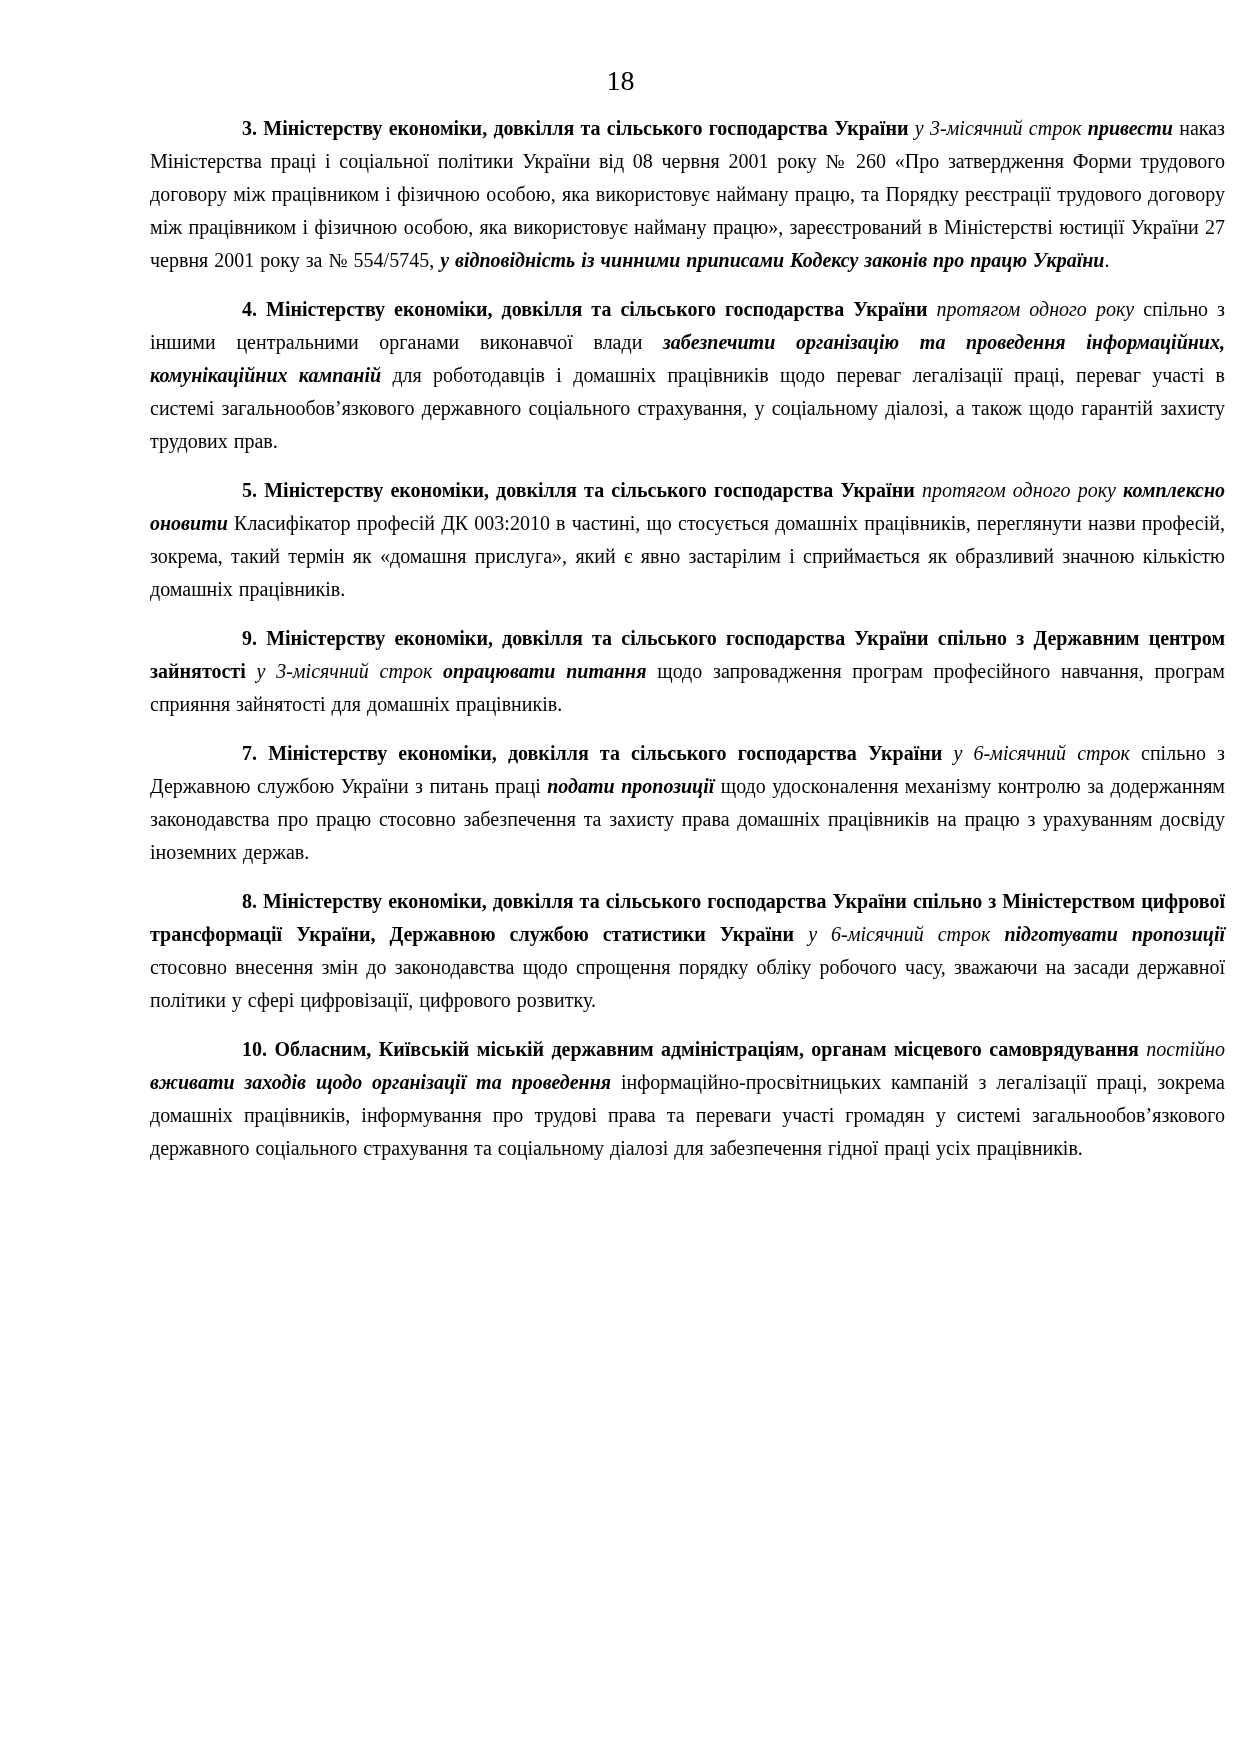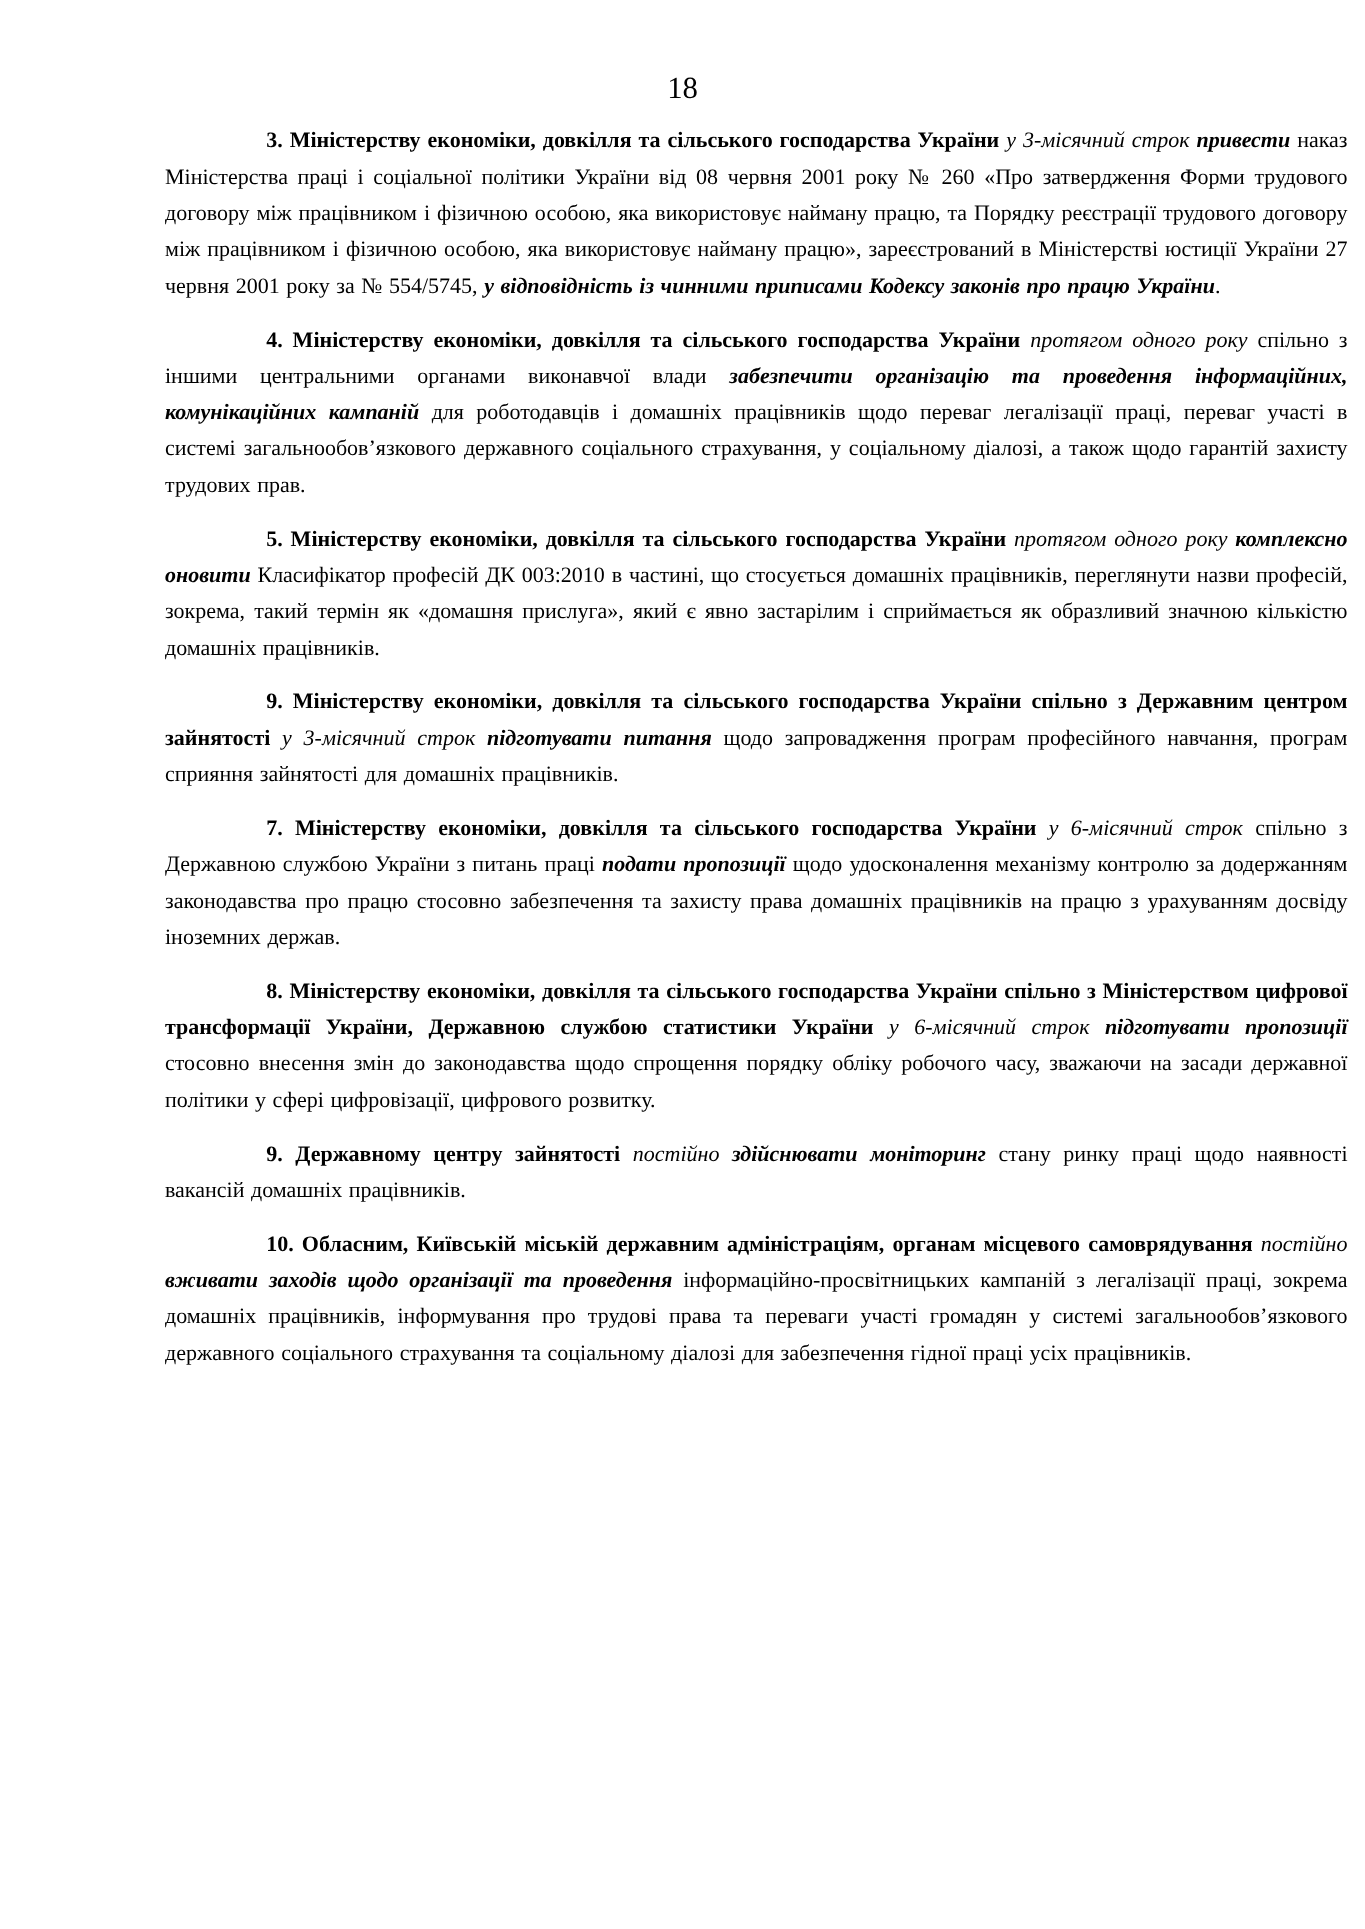--- a/index.html
+++ b/index.html
@@ -43,19 +43,18 @@
 </style>
 </head>
 <body>
 
 <div class="page">
   <div class="page-number">18</div>
   <div class="content">
       <p class="para"><span class="run-b">3. Міністерству економіки, довкілля та сільського господарства України </span><span class="run-i">у 3-місячний строк </span><span class="run-bi">привести </span><span class="run-r">наказ Міністерства праці і соціальної політики України від 08 червня 2001 року № 260 «Про затвердження Форми трудового договору між працівником і фізичною особою, яка використовує найману працю, та Порядку реєстрації трудового договору між працівником і фізичною особою, яка використовує найману працю», зареєстрований в Міністерстві юстиції України 27 червня 2001 року за № 554/5745, </span><span class="run-bi">у відповідність із чинними приписами Кодексу законів про працю України</span><span class="run-r">.</span></p>
       <p class="para"><span class="run-b">4. Міністерству економіки, довкілля та сільського господарства України </span><span class="run-i">протягом одного року </span><span class="run-r">спільно з іншими центральними органами виконавчої влади </span><span class="run-bi">забезпечити організацію та проведення інформаційних, комунікаційних кампаній </span><span class="run-r">для роботодавців і домашніх працівників щодо переваг легалізації праці, переваг участі в системі загальнообов’язкового державного соціального страхування, у соціальному діалозі, а також щодо гарантій захисту трудових прав.</span></p>
       <p class="para"><span class="run-b">5. Міністерству економіки, довкілля та сільського господарства України </span><span class="run-i">протягом одного року </span><span class="run-bi">комплексно оновити </span><span class="run-r">Класифікатор професій ДК 003:2010 в частині, що стосується домашніх працівників, переглянути назви професій, зокрема, такий термін як «домашня прислуга», який є явно застарілим і сприймається як образливий значною кількістю домашніх працівників.</span></p>
-      <p class="para"><span class="run-b">9. Міністерству економіки, довкілля та сільського господарства України спільно з Державним центром зайнятості </span><span class="run-i">у 3-місячний строк </span><span class="run-bi">підготувати питання </span><span class="run-r">щодо запровадження програм професійного навчання, програм сприяння зайнятості для домашніх працівників.</span></p>
+      <p class="para"><span class="run-b">9. Міністерству економіки, довкілля та сільського господарства України спільно з Державним центром зайнятості </span><span class="run-i">у 3-місячний строк </span><span class="run-bi">опрацювати питання </span><span class="run-r">щодо запровадження програм професійного навчання, програм сприяння зайнятості для домашніх працівників.</span></p>
       <p class="para"><span class="run-b">7. Міністерству економіки, довкілля та сільського господарства України </span><span class="run-i">у 6-місячний строк </span><span class="run-r">спільно з Державною службою України з питань праці </span><span class="run-bi">подати пропозиції </span><span class="run-r">щодо удосконалення механізму контролю за додержанням законодавства про працю стосовно забезпечення та захисту права домашніх працівників на працю з урахуванням досвіду іноземних держав.</span></p>
       <p class="para"><span class="run-b">8. Міністерству економіки, довкілля та сільського господарства України спільно з Міністерством цифрової трансформації України, Державною службою статистики України </span><span class="run-i">у 6-місячний строк </span><span class="run-bi">підготувати пропозиції </span><span class="run-r">стосовно внесення змін до законодавства щодо спрощення порядку обліку робочого часу, зважаючи на засади державної політики у сфері цифровізації, цифрового розвитку.</span></p>
-      <p class="para"><span class="run-b">9. Державному центру зайнятості </span><span class="run-i">постійно </span><span class="run-bi">здійснювати моніторинг </span><span class="run-r">стану ринку праці щодо наявності вакансій домашніх працівників.</span></p>
       <p class="para"><span class="run-b">10. Обласним, Київській міській державним адміністраціям, органам місцевого самоврядування </span><span class="run-i">постійно </span><span class="run-bi">вживати заходів щодо організації та проведення </span><span class="run-r">інформаційно-просвітницьких кампаній з легалізації праці, зокрема домашніх працівників, інформування про трудові права та переваги участі громадян у системі загальнообов’язкового державного соціального страхування та соціальному діалозі для забезпечення гідної праці усіх працівників.</span></p>
     </div>
 </div>
 
 </body></html>

